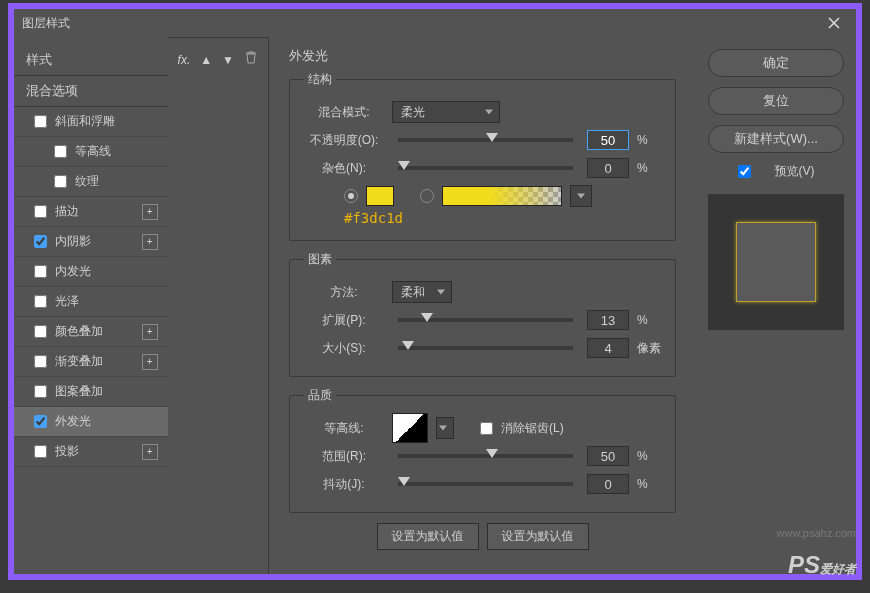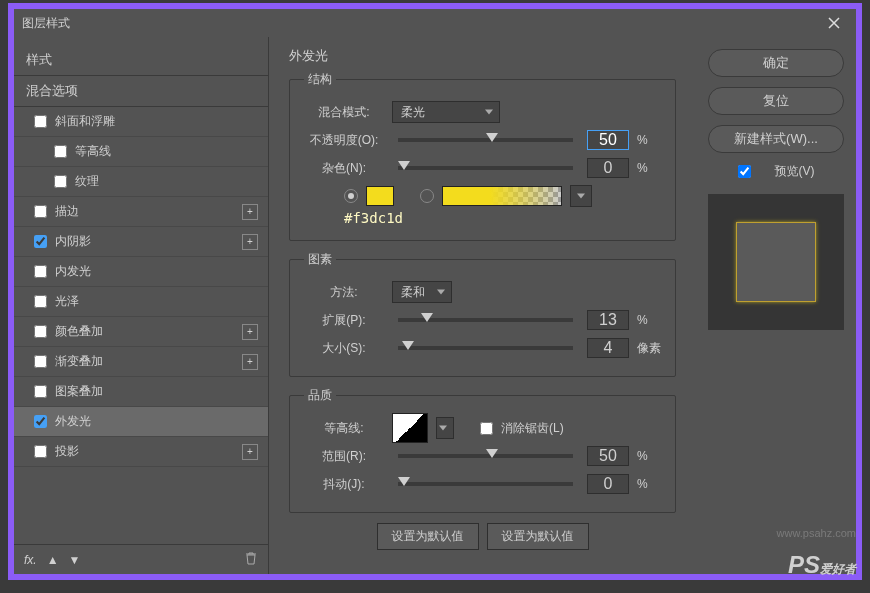--- a/index.html
+++ b/index.html
@@ -2,50 +2,50 @@
 <html><head>
 <meta charset="utf-8">
 <style>
 * { margin: 0; padding: 0; box-sizing: border-box; font-family: "Microsoft YaHei", sans-serif; font-size: 12px; color: #d0d0d0; }
 body { background: #3a3a3a; width: 870px; height: 593px; position: relative; overflow: hidden; }
 .dialog { position: absolute; left: 8px; top: 3px; width: 854px; height: 577px; background: #535353; border: 6px solid #8b5cf6; }
 .titlebar { height: 28px; background: #535353; display: flex; align-items: center; justify-content: space-between; padding: 0 8px; }
 .titlebar .close { width: 28px; height: 28px; display: flex; align-items: center; justify-content: center; cursor: pointer; }
 .titlebar .close svg { width: 12px; height: 12px; }
 .body { display: flex; height: calc(100% - 28px); }
-.sidebar { width: 255px; border-right: 1px solid #3a3a3a; display: flex; flex-direction: column; gap: 45px; }
+.sidebar { width: 255px; border-right: 1px solid #3a3a3a; display: flex; flex-direction: row; }
 .sidebar-inner { flex: 1; padding: 8px 0; }
 .sidebar-header { padding: 6px 12px; border-bottom: 1px solid #3a3a3a; font-size: 13px; }
 .sidebar-row { display: flex; align-items: center; padding: 6px 10px 6px 20px; border-bottom: 1px solid #484848; position: relative; }
 .sidebar-row.indent { padding-left: 40px; }
 .sidebar-row.selected { background: #6a6a6a; }
 .sidebar-row input[type=checkbox] { margin-right: 8px; width: 13px; height: 13px; accent-color: #46a0f5; }
 .plus-box { width: 16px; height: 16px; border: 1px solid #888; margin-left: auto; display: flex; align-items: center; justify-content: center; font-size: 10px; }
-.sidebar-footer { height: 30px; border-top: 1px solid #3a3a3a; display: flex; align-items: center; padding: 0 10px; gap: 10px; }
+.sidebar-footer { height: 30px; border-top: 1px solid #3a3a3a; display: flex; align-items: flex-end; padding: 0 10px; gap: 10px; }
 .sidebar-footer .trash { margin-left: auto; }
 .center { flex: 1; padding: 10px 20px; }
 .group-title { margin-bottom: 6px; font-size: 13px; }
 fieldset { border: 1px solid #3a3a3a; border-radius: 2px; padding: 10px 14px 14px; margin-bottom: 10px; }
 legend { padding: 0 4px; font-size: 12px; }
 .form-row { display: flex; align-items: center; height: 28px; gap: 8px; }
 .label { width: 80px; text-align: center; font-size: 12px; }
 .select { background: #454545; border: 1px solid #2e2e2e; height: 22px; padding: 0 20px 0 8px; display: flex; align-items: center; position: relative; min-width: 60px; }
 .select.wide { width: 108px; }
 .select::after { content: ""; position: absolute; right: 6px; top: 50%; transform: translateY(-50%); border-left: 4px solid transparent; border-right: 4px solid transparent; border-top: 5px solid #aaa; }
 .slider { flex: 1; height: 4px; background: #3a3a3a; position: relative; margin: 0 6px; }
 .slider .thumb { position: absolute; top: -5px; width: 0; height: 0; border-left: 6px solid transparent; border-right: 6px solid transparent; border-top: 9px solid #d0d0d0; }
-.num-input { width: 42px; height: 20px; background: #454545; border: 1px solid #2e2e2e; text-align: center; font-size: 16px; color: #d0d0d0; }
+.num-input { width: 42px; height: 20px; background: #454545; border: 1px solid #2e2e2e; text-align: center; font-size: 13px; color: #d0d0d0; }
 .num-input.focused { border: 1px solid #46a0f5; color: #fff; }
 .unit { width: 24px; font-size: 12px; }
 .radio { width: 14px; height: 14px; border-radius: 50%; border: 1px solid #888; display: inline-flex; align-items: center; justify-content: center; }
 .radio.checked::after { content: ""; width: 6px; height: 6px; background: #d0d0d0; border-radius: 50%; }
 .color-sw { width: 28px; height: 20px; border: 1px solid #222; background: #f3dc1d; }
 .gradient-sw { width: 120px; height: 20px; border: 1px solid #222; background: linear-gradient(to right, #f3dc1d 0%, #f3dc1d 40%, rgba(243,220,29,0) 100%), repeating-conic-gradient(#999 0% 25%, #ccc 0% 50%) 0 0/10px 10px; }
 .contour-sw { width: 36px; height: 30px; border: 1px solid #222; background: linear-gradient(135deg, #fff 50%, #000 50%); }
-.annotation { color: #fef9c3; font-size: 14px; font-family: monospace; margin-left: 40px; }
+.annotation { color: #eab308; font-size: 14px; font-family: monospace; margin-left: 40px; }
 .btn-row { display: flex; gap: 8px; justify-content: center; margin-top: 8px; }
 .btn { background: #5a5a5a; border: 1px solid #2e2e2e; padding: 4px 14px; cursor: pointer; font-size: 12px; }
 .rightpanel { width: 160px; padding: 12px; }
 .rbtn { width: 136px; height: 28px; border: 1px solid #3a3a3a; border-radius: 14px; background: #5a5a5a; display: flex; align-items: center; justify-content: center; margin-bottom: 10px; cursor: pointer; font-size: 13px; }
 .preview-row { display: flex; align-items: center; justify-content: center; gap: 24px; margin: 8px 0 14px; }
 .preview-box { width: 136px; height: 136px; background: #353535; display: flex; align-items: center; justify-content: center; }
 .preview-inner { width: 80px; height: 80px; background: #5a5a5a; border: 1px solid #c0a030; box-shadow: 0 0 4px rgba(243,220,29,0.6); }
 .watermark { position: absolute; right: 14px; bottom: 14px; font-size: 20px; color: rgba(150,220,150,0.5); font-style: italic; font-weight: bold; }
 .watermark span { font-size: 12px; }
 .watermark2 { position: absolute; right: 14px; bottom: 54px; font-size: 11px; color: rgba(180,180,180,0.4); text-align: right; }

